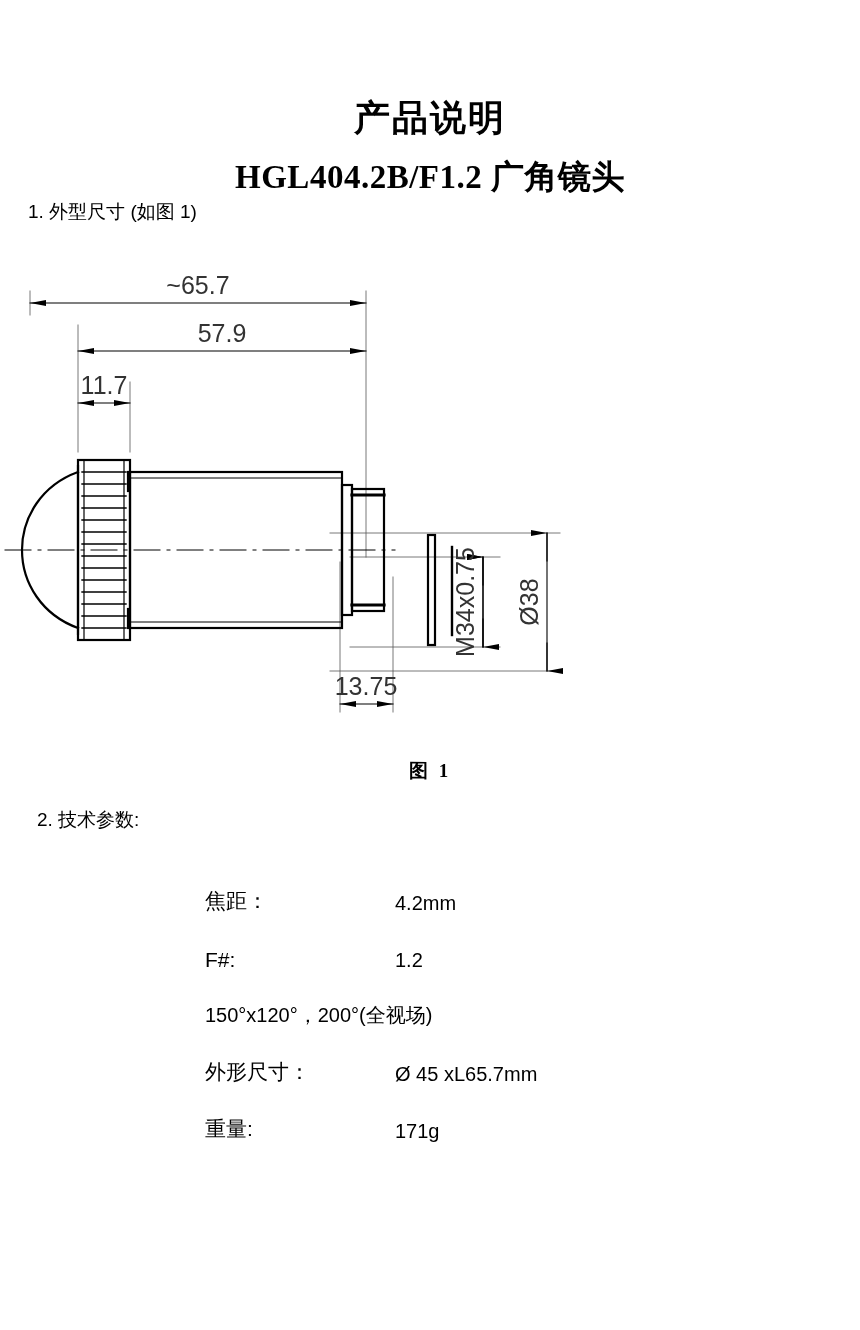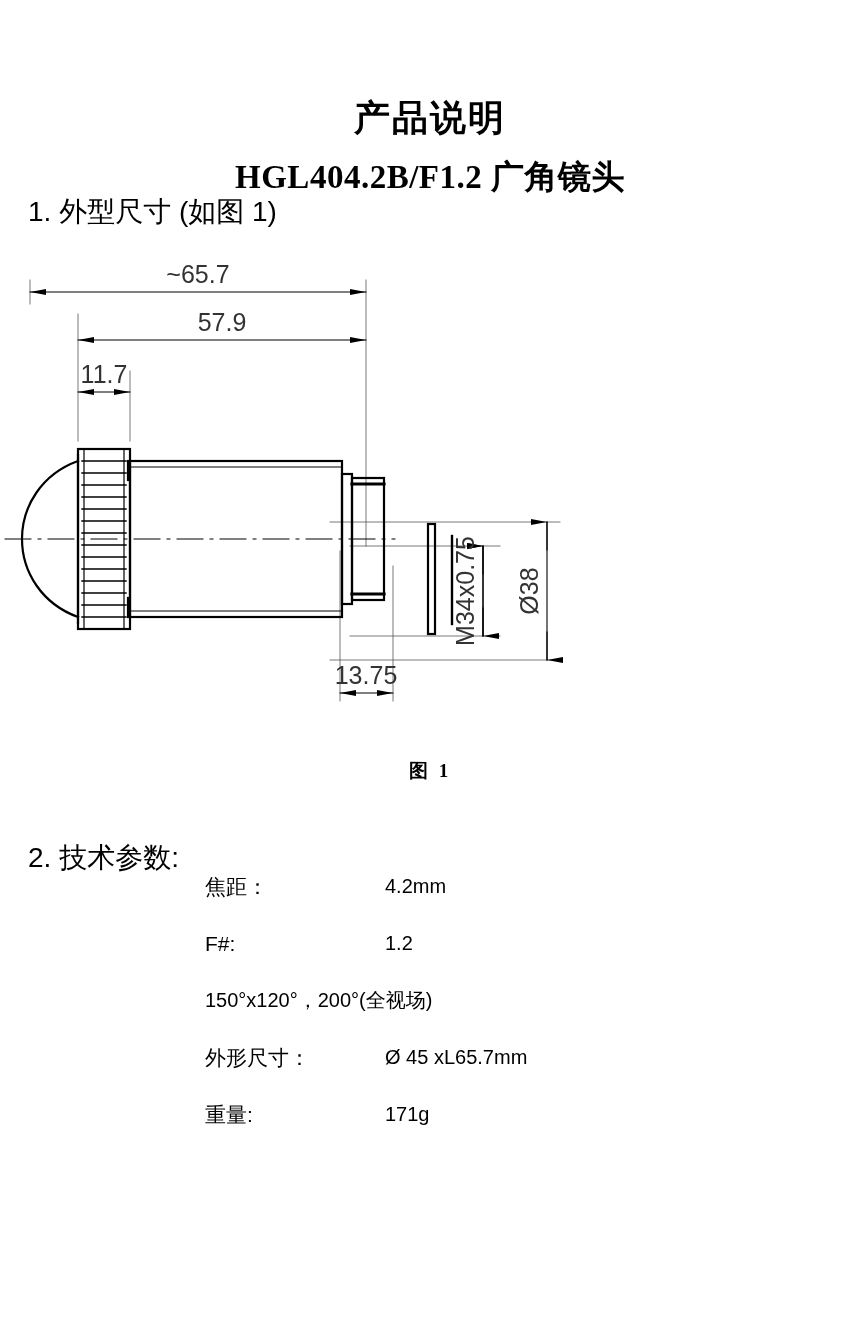--- a/index.html
+++ b/index.html
@@ -38,32 +38,32 @@
     font-size: 33px;
     line-height: 46px;
     margin-top: 12px;
     letter-spacing: 0.5px;
   }
 
   
   .section-heading {
     position: absolute;
     left: 28px;
-    font-size: 28px;
+    font-size: 19px;
     line-height: 28px;
     white-space: nowrap;
   }
   #sec1 { top: 198px; }
-  #sec2 { top: 844px; }
+  #sec2 { top: 806px; margin-left: 9px; }
 
   
   .figure-wrap {
     position: absolute;
     left: 0;
-    top: 256px;
+    top: 267px;
     width: 860px;
     height: 490px;
   }
   .figure-caption {
     position: absolute;
     top: 758px;
     left: 0;
     width: 860px;
     text-align: center;
     font-family: "Liberation Serif", "DejaVu Serif", serif;
@@ -74,22 +74,23 @@
 
   
   .spec-table {
     position: absolute;
     left: 205px;
     top: 858px;
     width: 640px;
   }
   .spec-row {
     display: flex;
-    align-items: center;
+    align-items: flex-end;
     height: 57px;
+    gap: 10px;
   }
   .spec-label {
     width: 180px;
     flex: 0 0 180px;
     font-size: 21px;
     white-space: nowrap;
   }
   .spec-value {
     font-size: 20px;
     white-space: nowrap;

